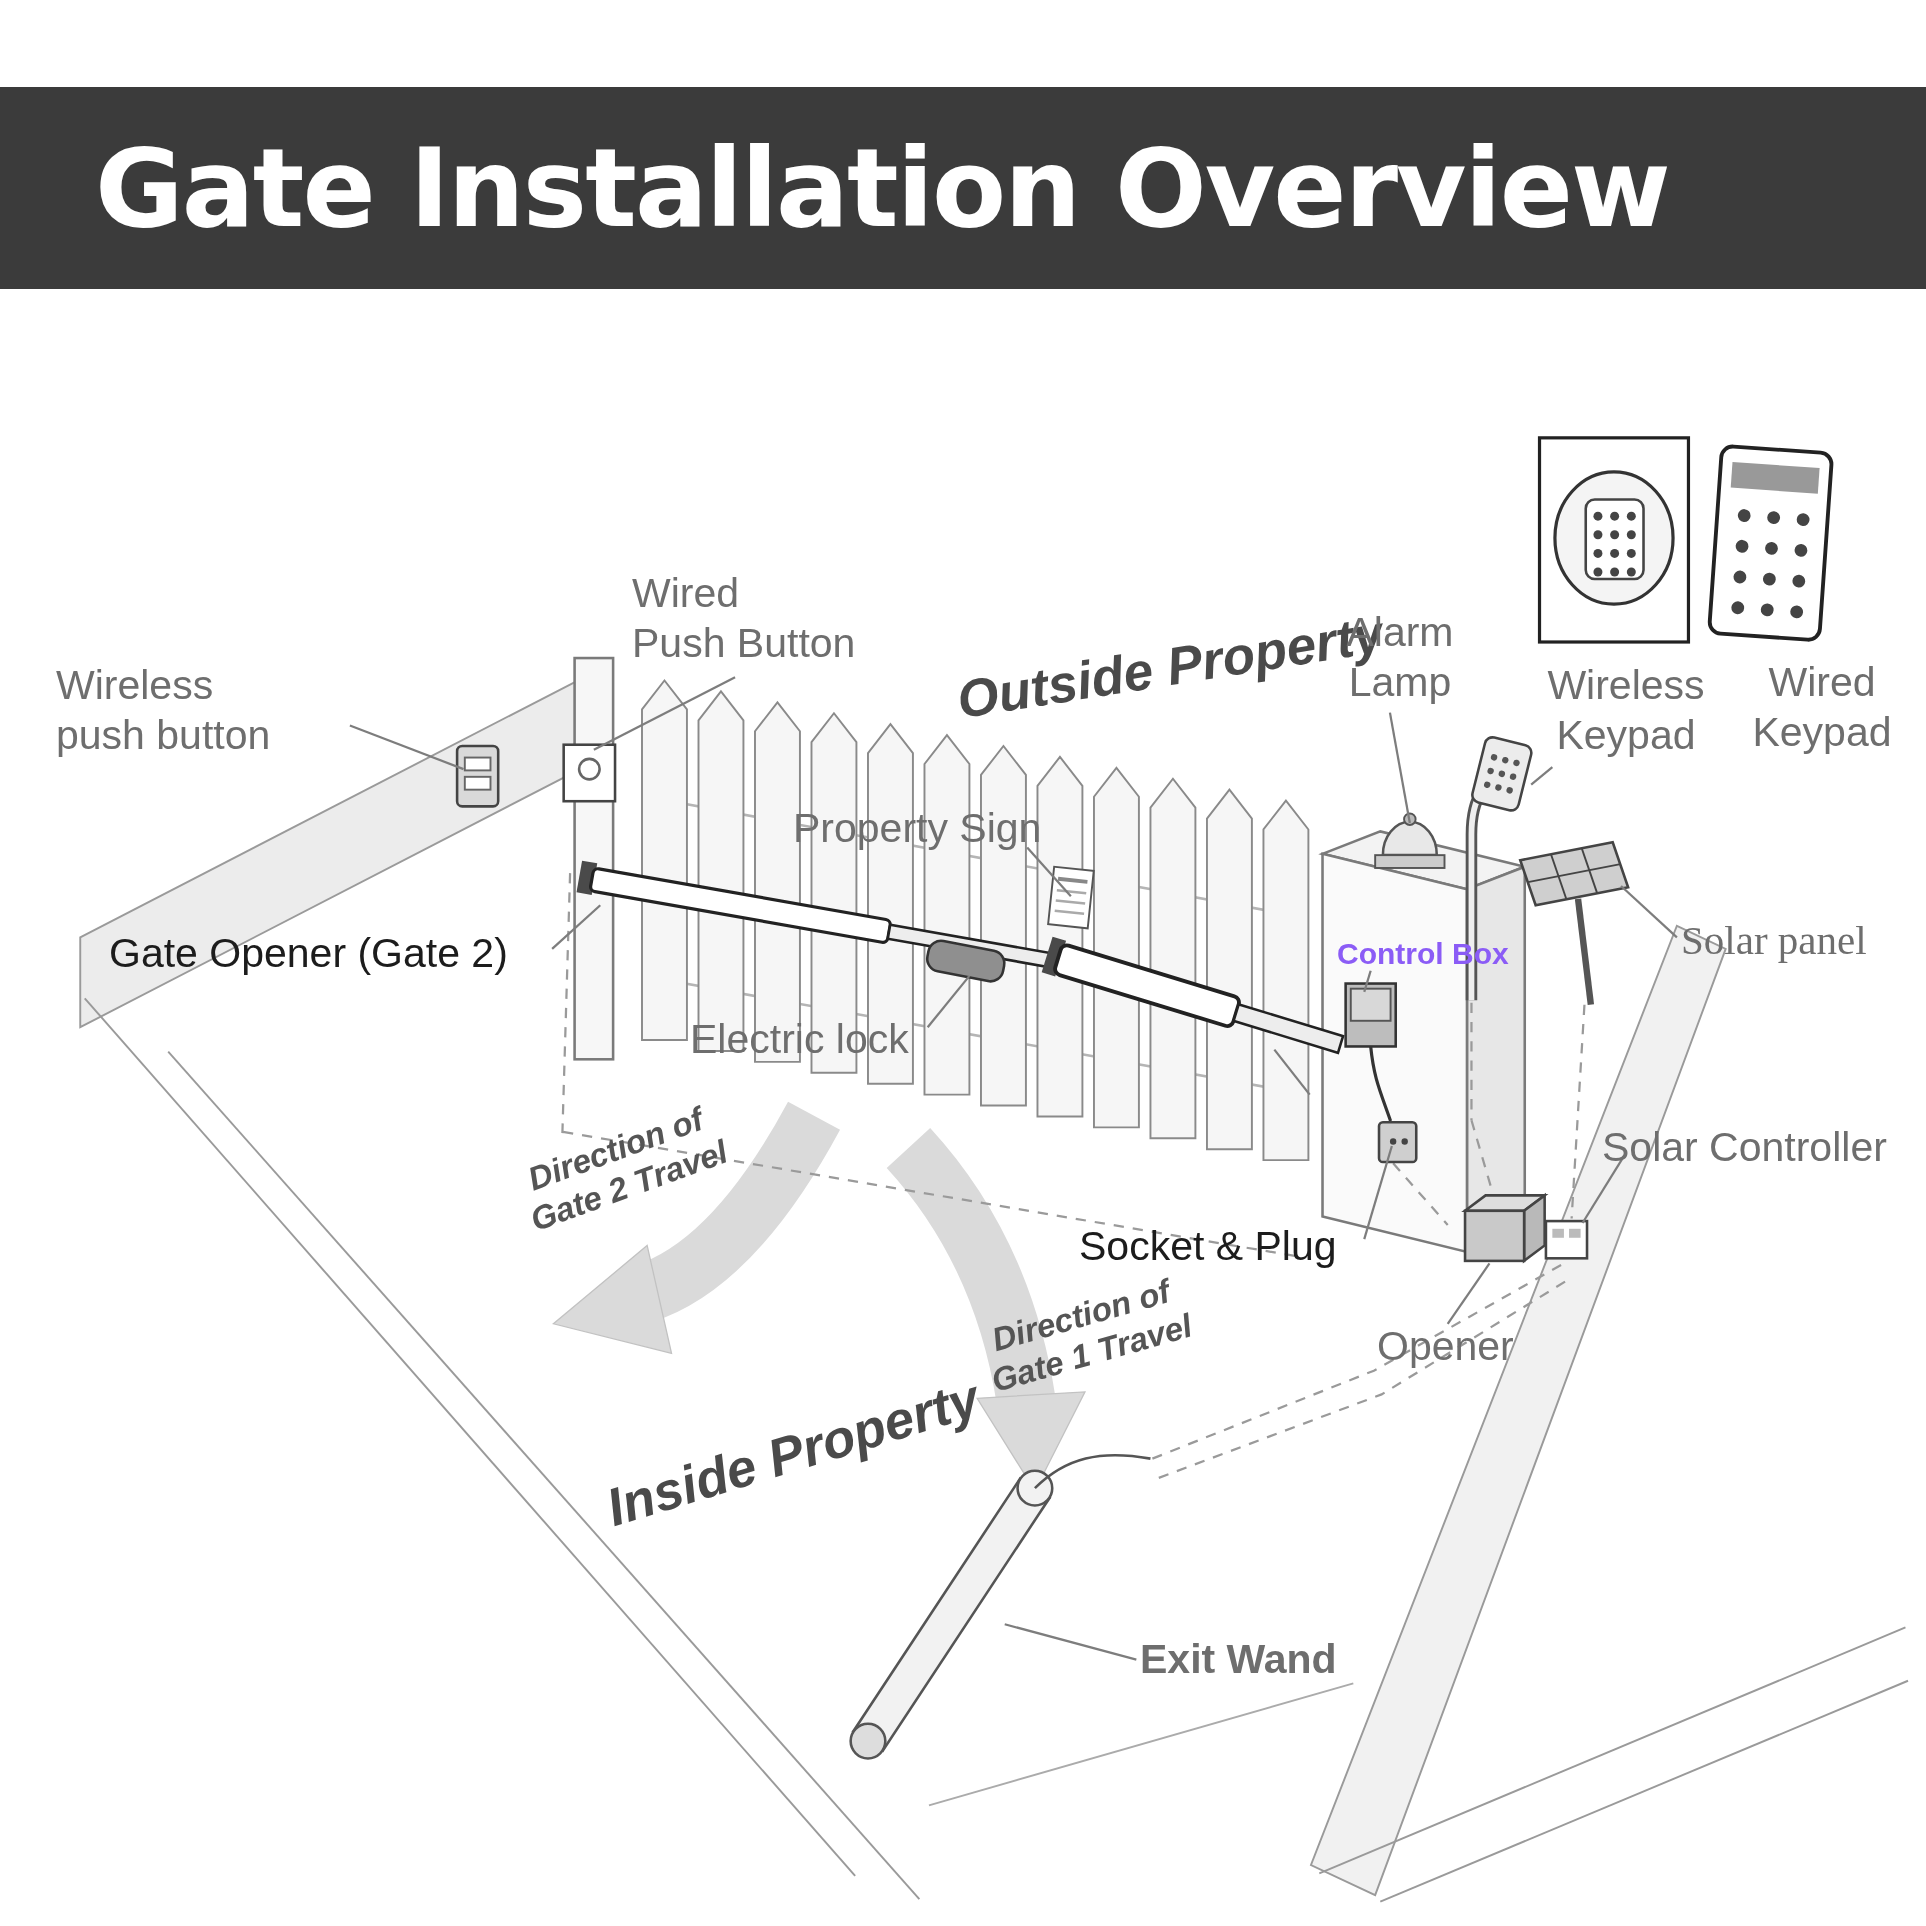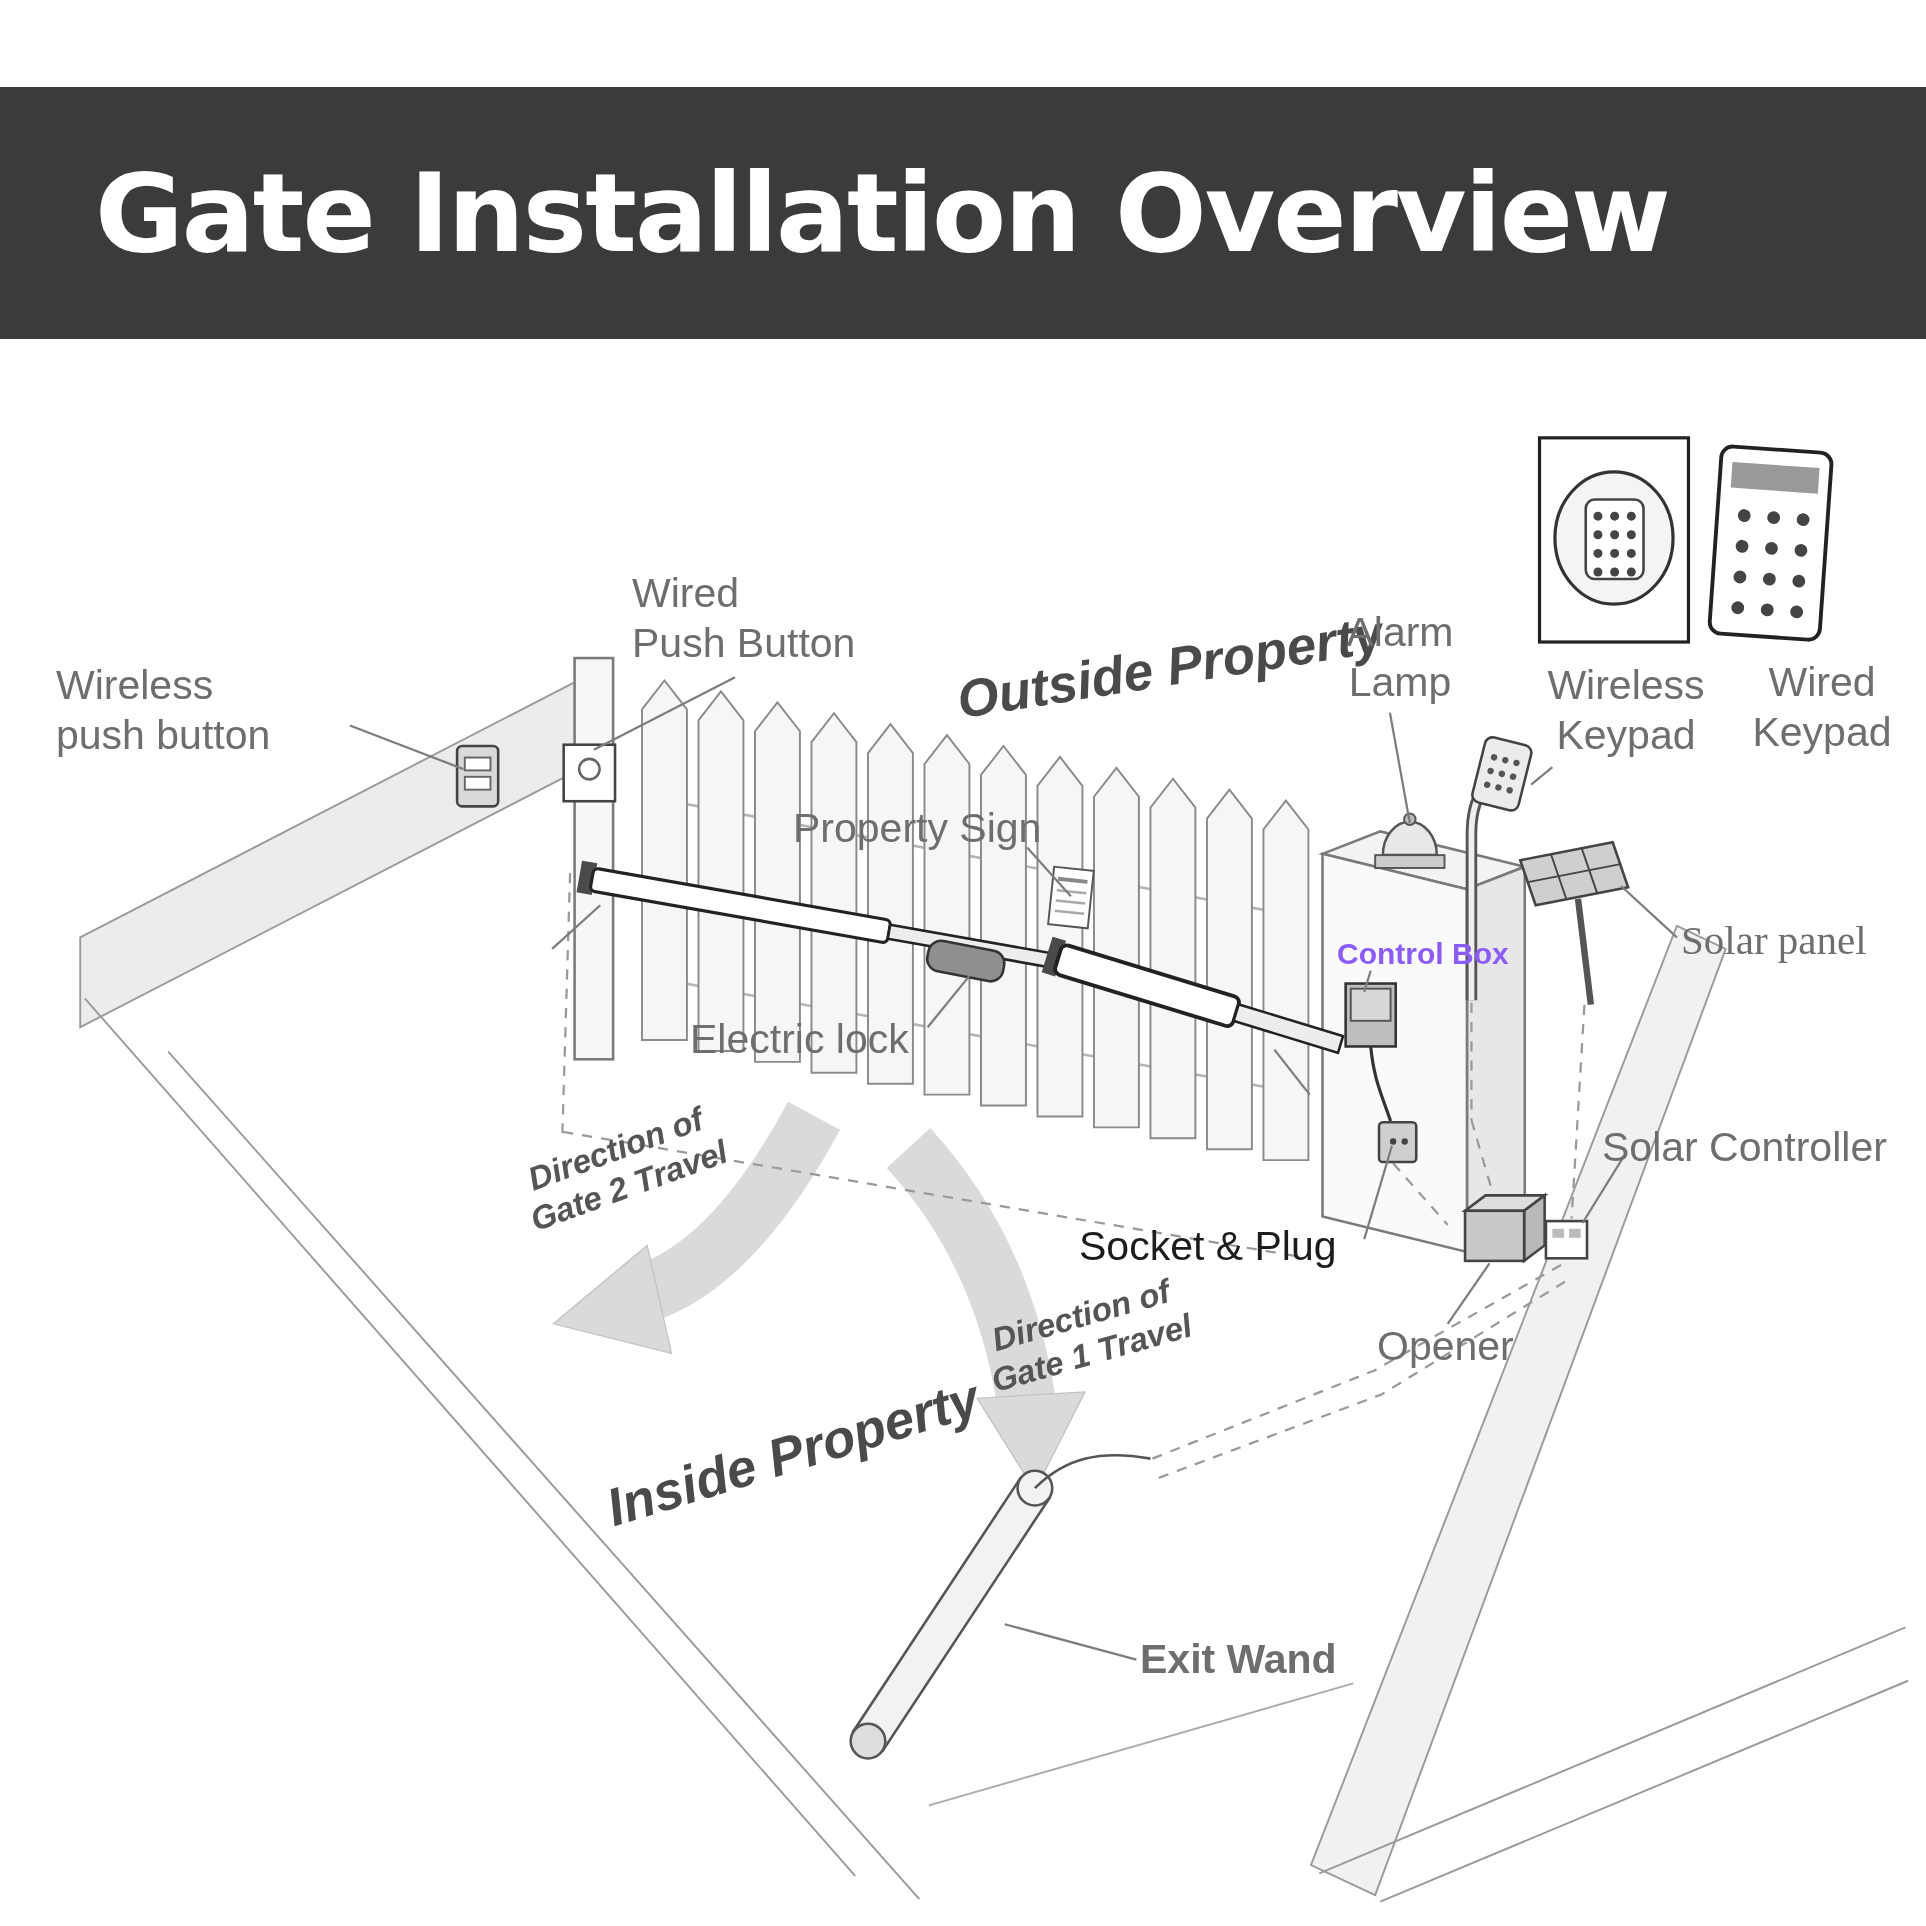--- a/index.html
+++ b/index.html
@@ -1,18 +1,18 @@
 <!DOCTYPE html>
 <html style="font-size:10.3px"><head>
 <meta charset="utf-8">
 <style>
   html,body{margin:0;padding:0;background:#fff;}
   .stage{position:relative;width:1926px;height:1926px;background:#ffffff;overflow:hidden;
          font-family:"Liberation Sans", sans-serif;}
-  .header{position:absolute;left:0;top:87px;width:1926px;height:252px;background:#3b3b3b;
+  .header{position:absolute;left:0;top:87px;width:1926px;height:202px;background:#3b3b3b;
           display:flex;align-items:center;box-sizing:border-box;padding-left:95px;}
   .header .title{color:#ffffff;font-family:"DejaVu Sans", sans-serif;font-weight:800;
           font-size:108px;letter-spacing:-1.9px;white-space:nowrap;}
   svg.art{position:absolute;left:0;top:0;}
   .lbl{position:absolute;font-size:41px;line-height:1.22;color:#6e6e6e;white-space:pre-line;}
   .lbl.dark{color:#1c1c1c;}
   .lbl.center{text-align:center;}
   .lbl.small{font-size:30px;font-weight:700;color:#8b5cf6;}
   .prop{position:absolute;font-size:53px;font-weight:700;font-style:italic;color:#4a4a4a;white-space:nowrap;}
   .dir{position:absolute;font-size:33px;font-weight:700;font-style:italic;color:#555;
@@ -256,20 +256,21 @@
 Lamp</div>
 
   <div class="lbl center" style="left:1536px;top:660px;width:180px;">Wireless
 Keypad</div>
 
   <div class="lbl center" style="left:1745px;top:657px;width:154px;">Wired
 Keypad</div>
 
   <div class="lbl" style="left:793px;top:803px;">Property Sign</div>
 
+  <div class="lbl dark" style="left:109px;top:928px;">Gate Opener (Gate 2)</div>
 
   <div class="lbl small" style="left:1337px;top:936px;">Control Box</div>
 
   <div class="lbl" style="left:1681px;top:915px;font-family:Liberation Serif, serif;">Solar panel</div>
 
   <div class="lbl" style="left:690px;top:1014px;text-align:center;">Electric lock</div>
 
 
   <div class="lbl" style="left:1602px;top:1122px;">Solar Controller</div>
 

